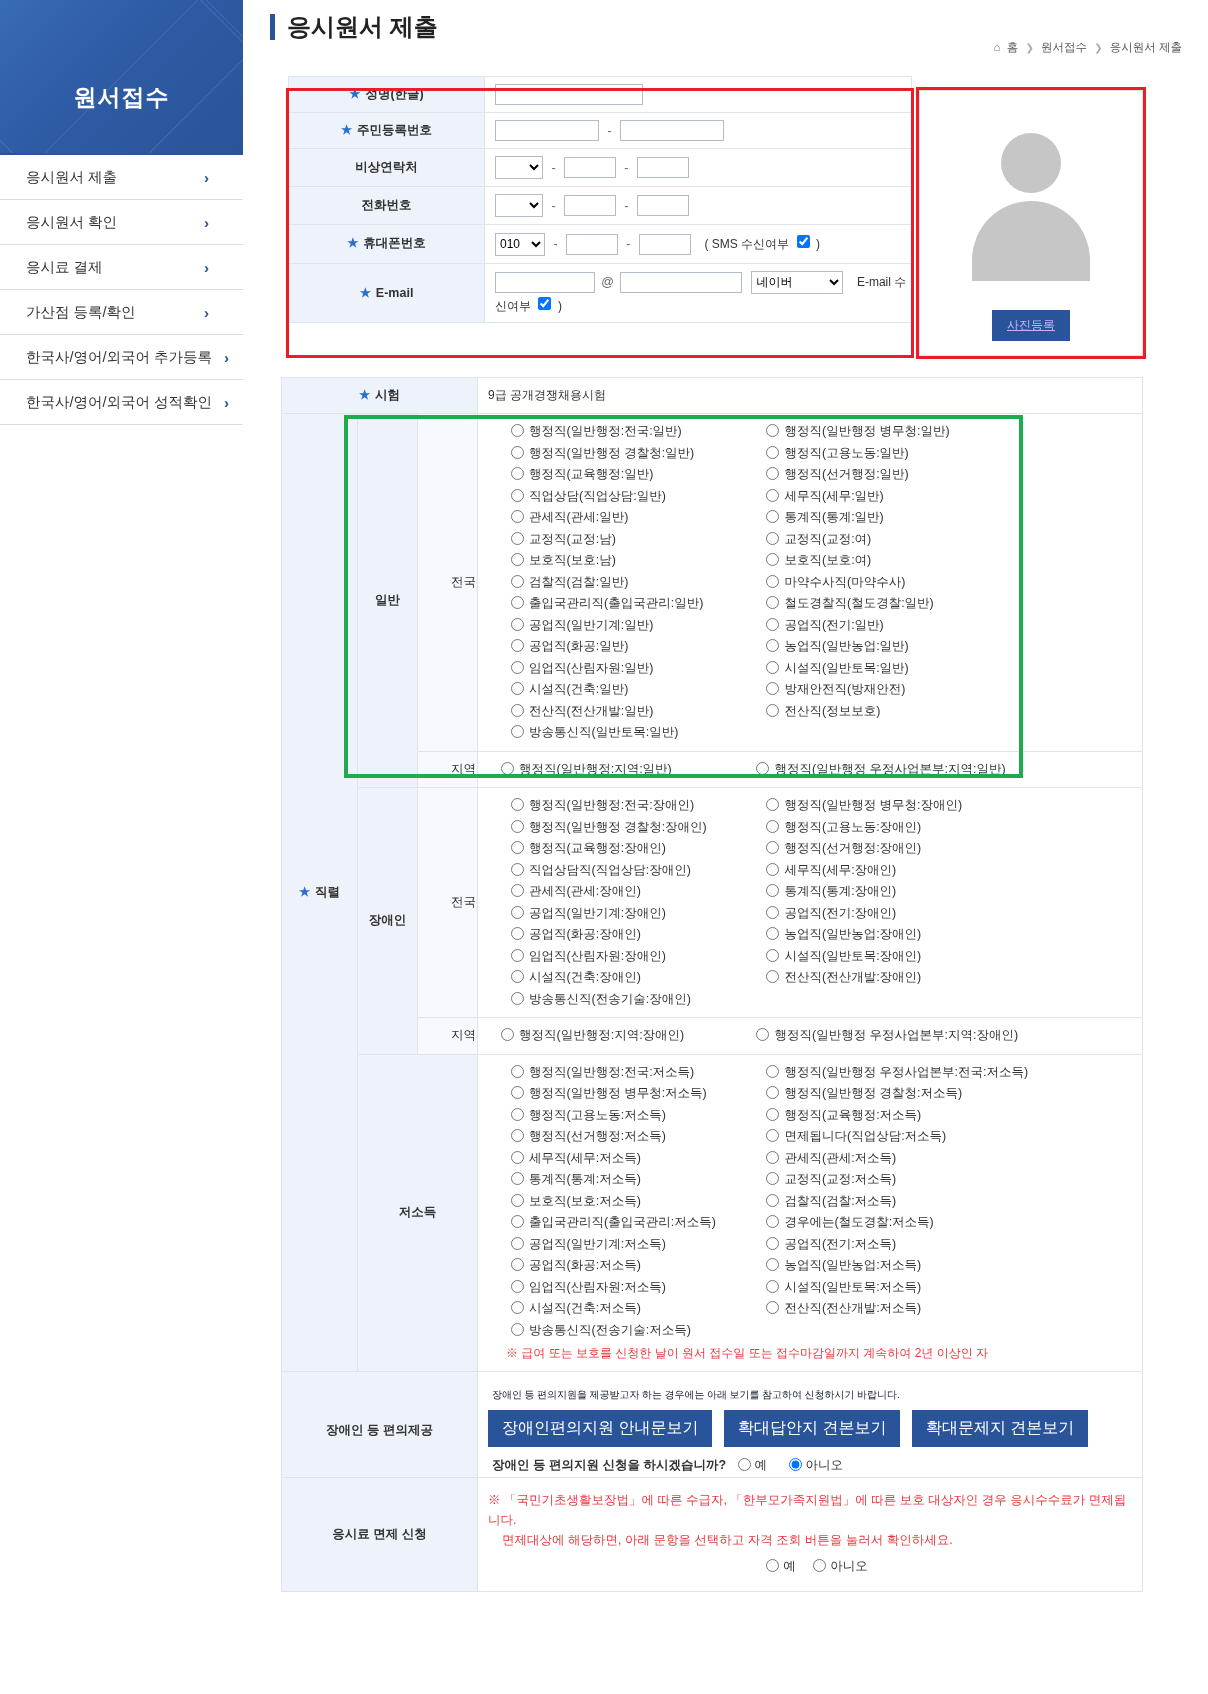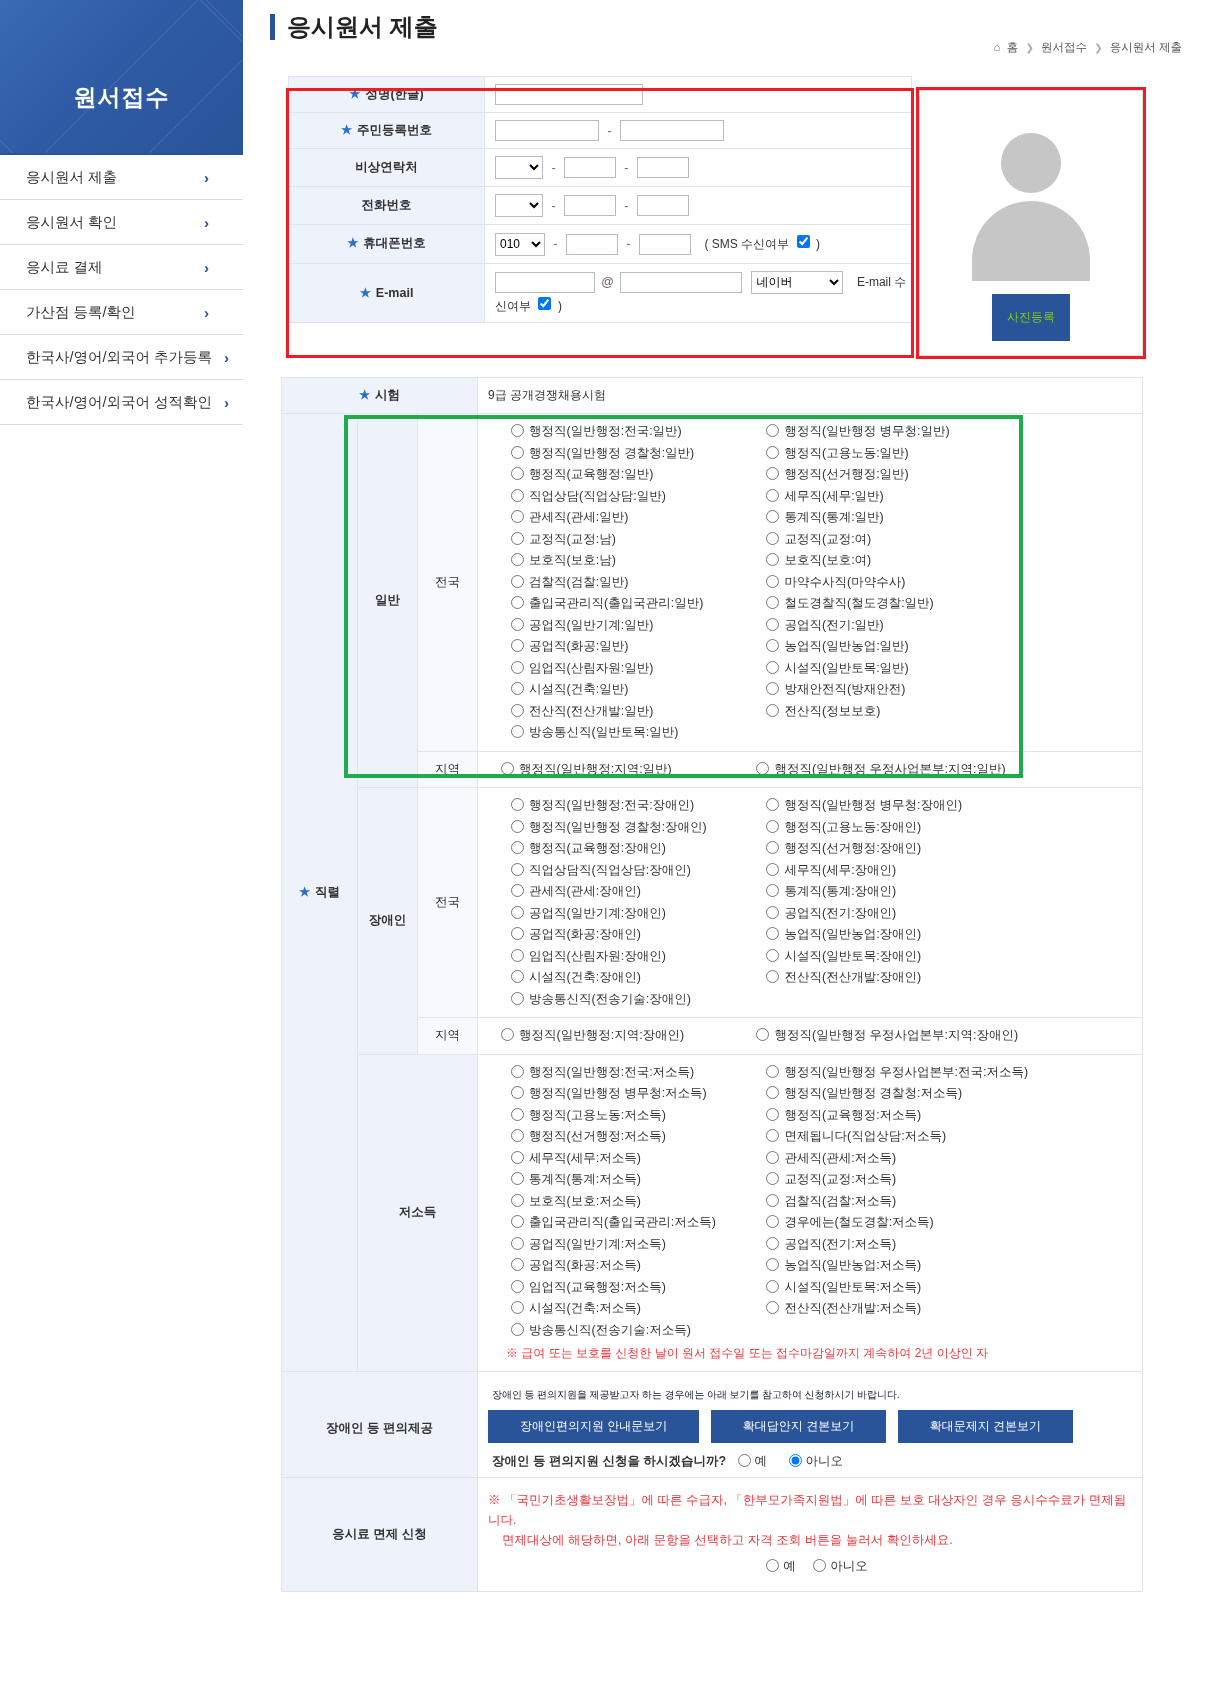--- a/index.html
+++ b/index.html
@@ -100,51 +100,51 @@
     position: absolute; left: 50%; top: 0; transform: translateX(-50%);
     width: 60px; height: 60px; border-radius: 50%; background: #c6c6c6;
   }
   .avatar .body {
     position: absolute; left: 50%; top: 68px; transform: translateX(-50%);
     width: 118px; height: 80px; background: #c6c6c6;
     border-radius: 60px 60px 0 0;
   }
   .photo-btn {
     position: absolute; left: 50%; bottom: 14px; transform: translateX(-50%);
-    background: #2a5499; color: #84cc16; font-size: 12px; border: none;
-    padding: 15px 15px; cursor: pointer; font-family: "Liberation Sans", sans-serif;
+    background: #2a5499; color: #c4b5fd; font-size: 12px; border: none;
+    padding: 7px 15px; cursor: pointer; font-family: "Liberation Sans", sans-serif; text-decoration: underline;
   }
 
   
   .sec2 { position: absolute; left: 281px; top: 377px; width: 862px; }
   .sec2 td.lbl2 {
     background: #eef3fb; text-align: center; font-weight: bold;
     font-size: 12.5px; width: 60px;
   }
   .sec2 td.lbl3 {
-    background: #f6f9fd; text-align: center; font-size: 12.5px; width: 60px;
+    background: #f6f9fd; text-align: right; font-size: 12.5px; width: 60px;
   }
   .joblist { padding: 8px 0 8px 0; }
   .joblist .col { display: inline-block; vertical-align: top; }
   .joblist .col.c1 { width: 270px; padding-left: 18px; }
   .joblist .col.c2 { width: 300px; }
   .opt { font-size: 12.5px; color: #333; line-height: 21.5px; white-space: nowrap; }
   .opt input { vertical-align: -2px; margin-right: 5px; }
   .note-red { color: #e8383d; font-size: 12px; padding: 4px 0 2px 18px; }
 
   .green-outline {
     position: absolute; left: 344px; top: 415px; width: 679px; height: 363px;
     border: 4px solid #1faa4b; pointer-events: none;
   }
 
   
   .conv-text { font-size: 10px; padding: 4px 0 8px 4px; color: #0f172a; font-family: Liberation Serif, serif; }
   .btn-blue {
-    background: #2a5499; color: #fff; border: none; font-size: 12px;
-    padding: 8px 32px; margin-right: 8px; cursor: pointer;
+    background: #2a5499; color: #fff; border: none; font-size: 16px;
+    padding: 8px 14px; margin-right: 8px; cursor: pointer;
     font-family: "Liberation Sans", sans-serif;
   }
   .conv-q { font-size: 12.5px; padding: 10px 0 2px 4px; font-weight: bold; color: #333; }
   .conv-q input { vertical-align: -2px; margin: 0 4px 0 8px; }
   .conv-q label { font-weight: normal; margin-right: 10px; }
 
   
   .sec3 { position: absolute; left: 281px; top: 1477px; width: 862px; }
   .warn { color: #e8383d; font-size: 12.5px; line-height: 20px; }
   .center-radio { text-align: center; padding: 8px 0 4px; font-size: 12.5px; }
@@ -406,21 +406,21 @@
           <div class="opt"><input type="radio" name="g1" style=""><span>행정직(일반행정:전국:저소득)</span></div>
           <div class="opt"><input type="radio" name="g1" style=""><span>행정직(일반행정 병무청:저소득)</span></div>
           <div class="opt"><input type="radio" name="g1" style=""><span>행정직(고용노동:저소득)</span></div>
           <div class="opt"><input type="radio" name="g1" style=""><span>행정직(선거행정:저소득)</span></div>
           <div class="opt"><input type="radio" name="g1" style=""><span>세무직(세무:저소득)</span></div>
           <div class="opt"><input type="radio" name="g1" style=""><span>통계직(통계:저소득)</span></div>
           <div class="opt"><input type="radio" name="g1" style=""><span>보호직(보호:저소득)</span></div>
           <div class="opt"><input type="radio" name="g1" style=""><span>출입국관리직(출입국관리:저소득)</span></div>
           <div class="opt"><input type="radio" name="g1" style=""><span>공업직(일반기계:저소득)</span></div>
           <div class="opt"><input type="radio" name="g1" style=""><span>공업직(화공:저소득)</span></div>
-          <div class="opt"><input type="radio" name="g1" style=""><span>임업직(교육행정:저소득)</span></div>
+          <div class="opt"><input type="radio" name="g1" style=""><span>임업직(산림자원:저소득)</span></div>
           <div class="opt"><input type="radio" name="g1" style=""><span>시설직(건축:저소득)</span></div>
           <div class="opt"><input type="radio" name="g1" style=""><span>방송통신직(전송기술:저소득)</span></div>
         </div>
         <div class="col c2">
           <div class="opt"><input type="radio" name="g1" style=""><span>행정직(일반행정 우정사업본부:전국:저소득)</span></div>
           <div class="opt"><input type="radio" name="g1" style=""><span>행정직(일반행정 경찰청:저소득)</span></div>
           <div class="opt"><input type="radio" name="g1" style=""><span>행정직(교육행정:저소득)</span></div>
           <div class="opt"><input type="radio" name="g1" style=""><span>면제됩니다(직업상담:저소득)</span></div>
           <div class="opt"><input type="radio" name="g1" style=""><span>관세직(관세:저소득)</span></div>
           <div class="opt"><input type="radio" name="g1" style=""><span>교정직(교정:저소득)</span></div>

